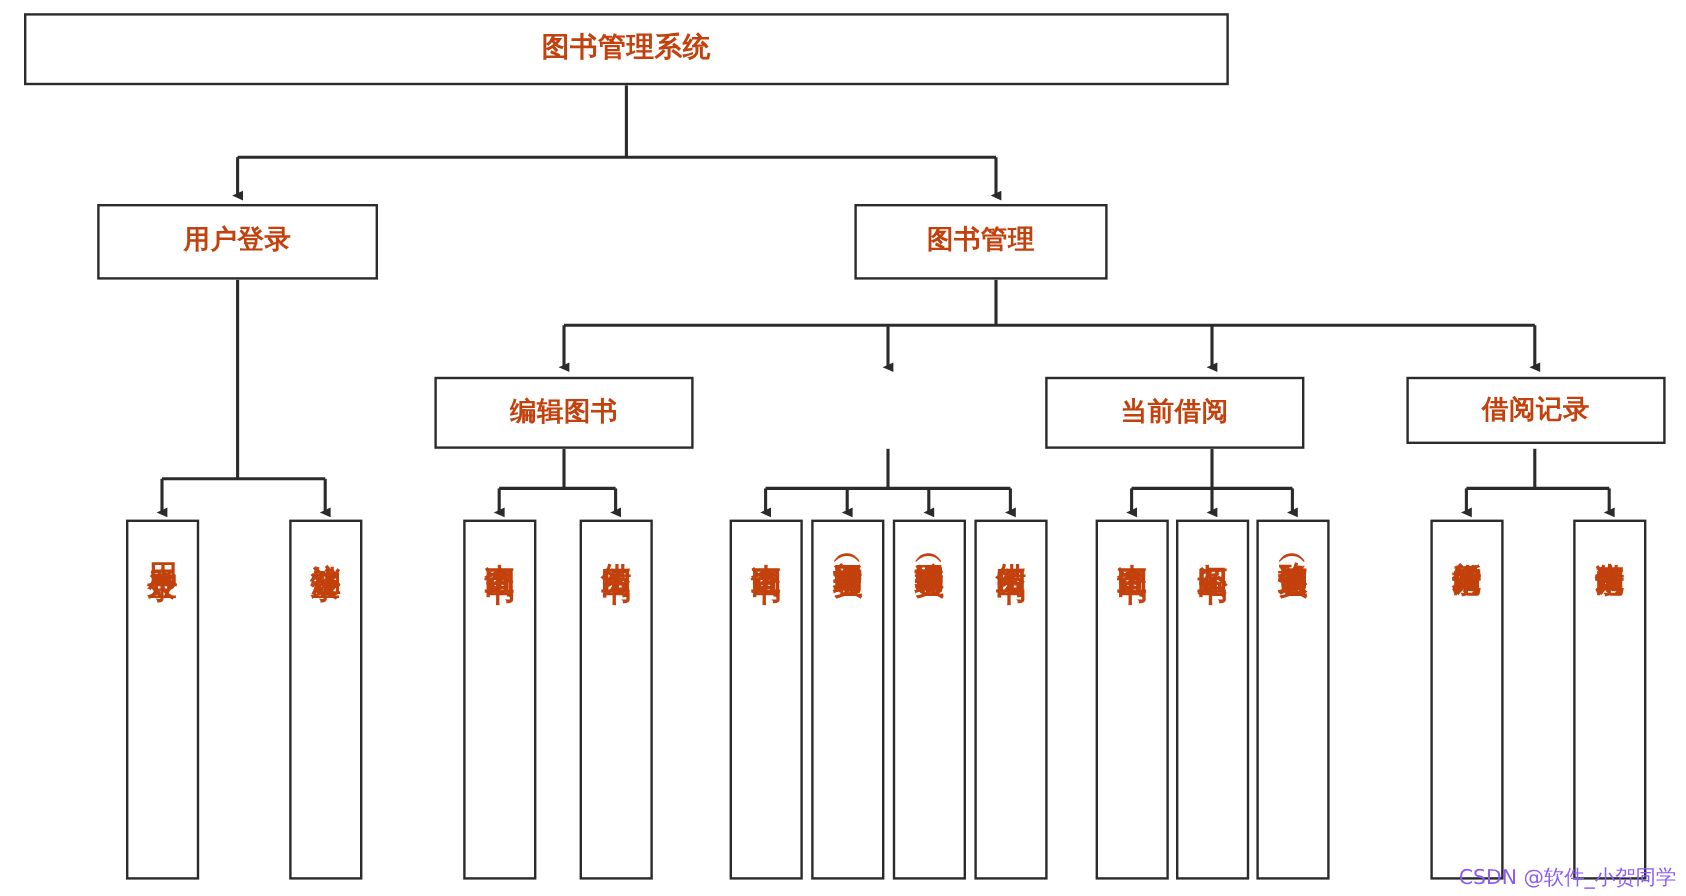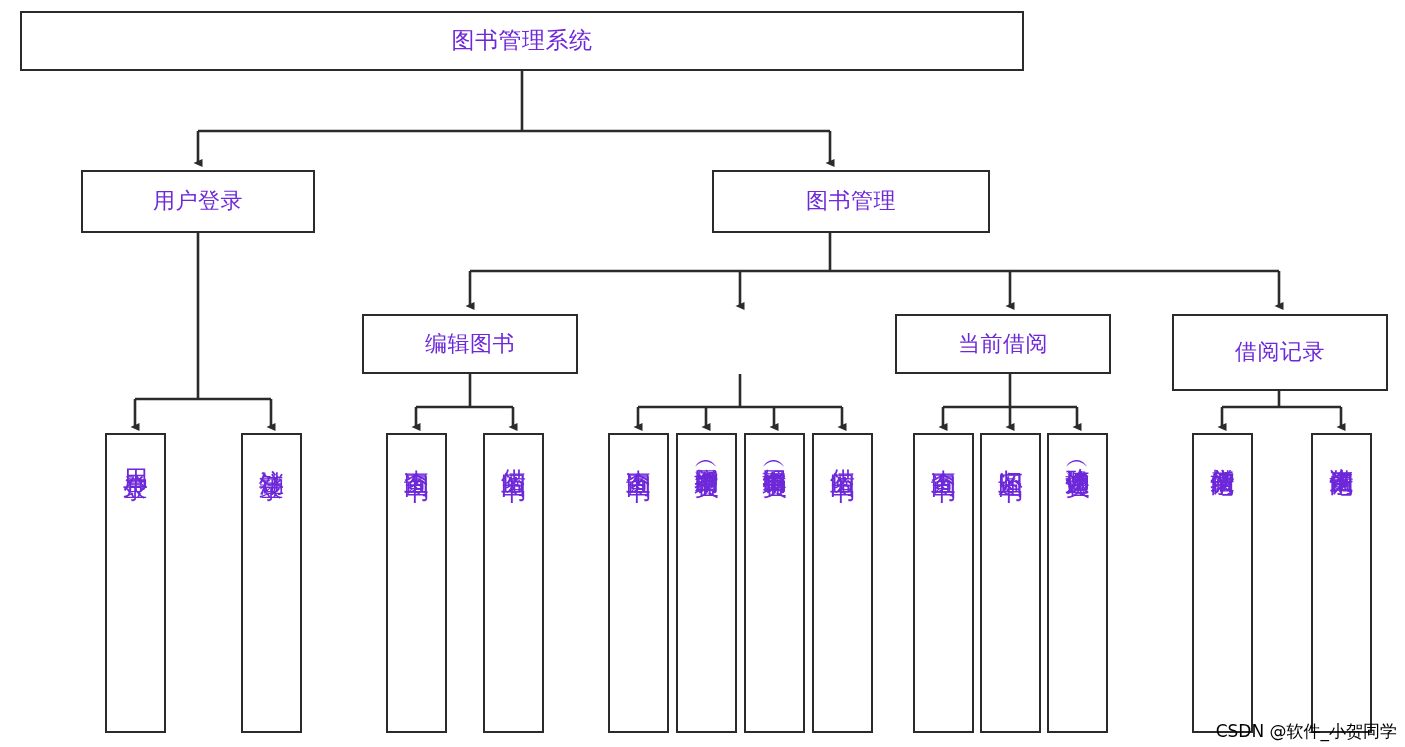--- a/index.html
+++ b/index.html
@@ -25,22 +25,23 @@
     background:#ffffff;
     border:2px solid #2b2b2b;
     display:flex;
     align-items:center;
     justify-content:center;
     z-index:2;
   }
   .node .label{
     display:block;
     line-height:1.12;
-    color:#6d28d9;
+    color:#c2410c;
     letter-spacing:0.5px;
+    font-weight:bold;
   }
   
   .node.horiz .label{
     font-size:22px;
     white-space:nowrap;
   }
   .node.root .label{font-size:23px;}
   
   .node.leaf{
     align-items:flex-start;
@@ -57,21 +58,21 @@
   }
   .node.leaf.tallText .label{
     font-size:24px;
     letter-spacing:1px;
   }
   #watermark{
     position:absolute;
     right:8px;
     bottom:4px;
     font-size:17px;
-    color:#000000;
+    color:#8b5cf6;
     white-space:nowrap;
     z-index:5;
     font-family:"DejaVu Sans","Liberation Sans",sans-serif;
   }
 </style>
 </head>
 <body>
 
 <div id="diagram">
 
@@ -126,34 +127,34 @@
   </svg>
 
   <div class="node horiz root" style="left:20px;top:11px;width:1004px;height:60px;">
     <span class="label">图书管理系统</span>
   </div>
 
   <div class="node horiz" style="left:81px;top:170px;width:234px;height:63px;">
     <span class="label">用户登录</span>
   </div>
 
-  <div class="node horiz" style="left:712px;top:170px;width:278px;height:63px;">
+  <div class="node horiz" style="left:712px;top:170px;width:211px;height:63px;">
     <span class="label">图书管理</span>
   </div>
 
   <div class="node horiz" style="left:362px;top:314px;width:216px;height:60px;">
     <span class="label">编辑图书</span>
   </div>
 
 
-  <div class="node horiz" style="left:895px;top:314px;width:216px;height:60px;">
+  <div class="node horiz" style="left:871px;top:314px;width:216px;height:60px;">
     <span class="label">当前借阅</span>
   </div>
 
-  <div class="node horiz" style="left:1172px;top:314px;width:216px;height:77px;">
+  <div class="node horiz" style="left:1172px;top:314px;width:216px;height:56px;">
     <span class="label">借阅记录</span>
   </div>
 
   <div class="node leaf" style="left:105px;top:433px;width:61px;height:300px;">
     <span class="label">用户登录</span>
   </div>
 
   <div class="node leaf" style="left:241px;top:433px;width:61px;height:300px;">
     <span class="label">注销登录</span>
   </div>

